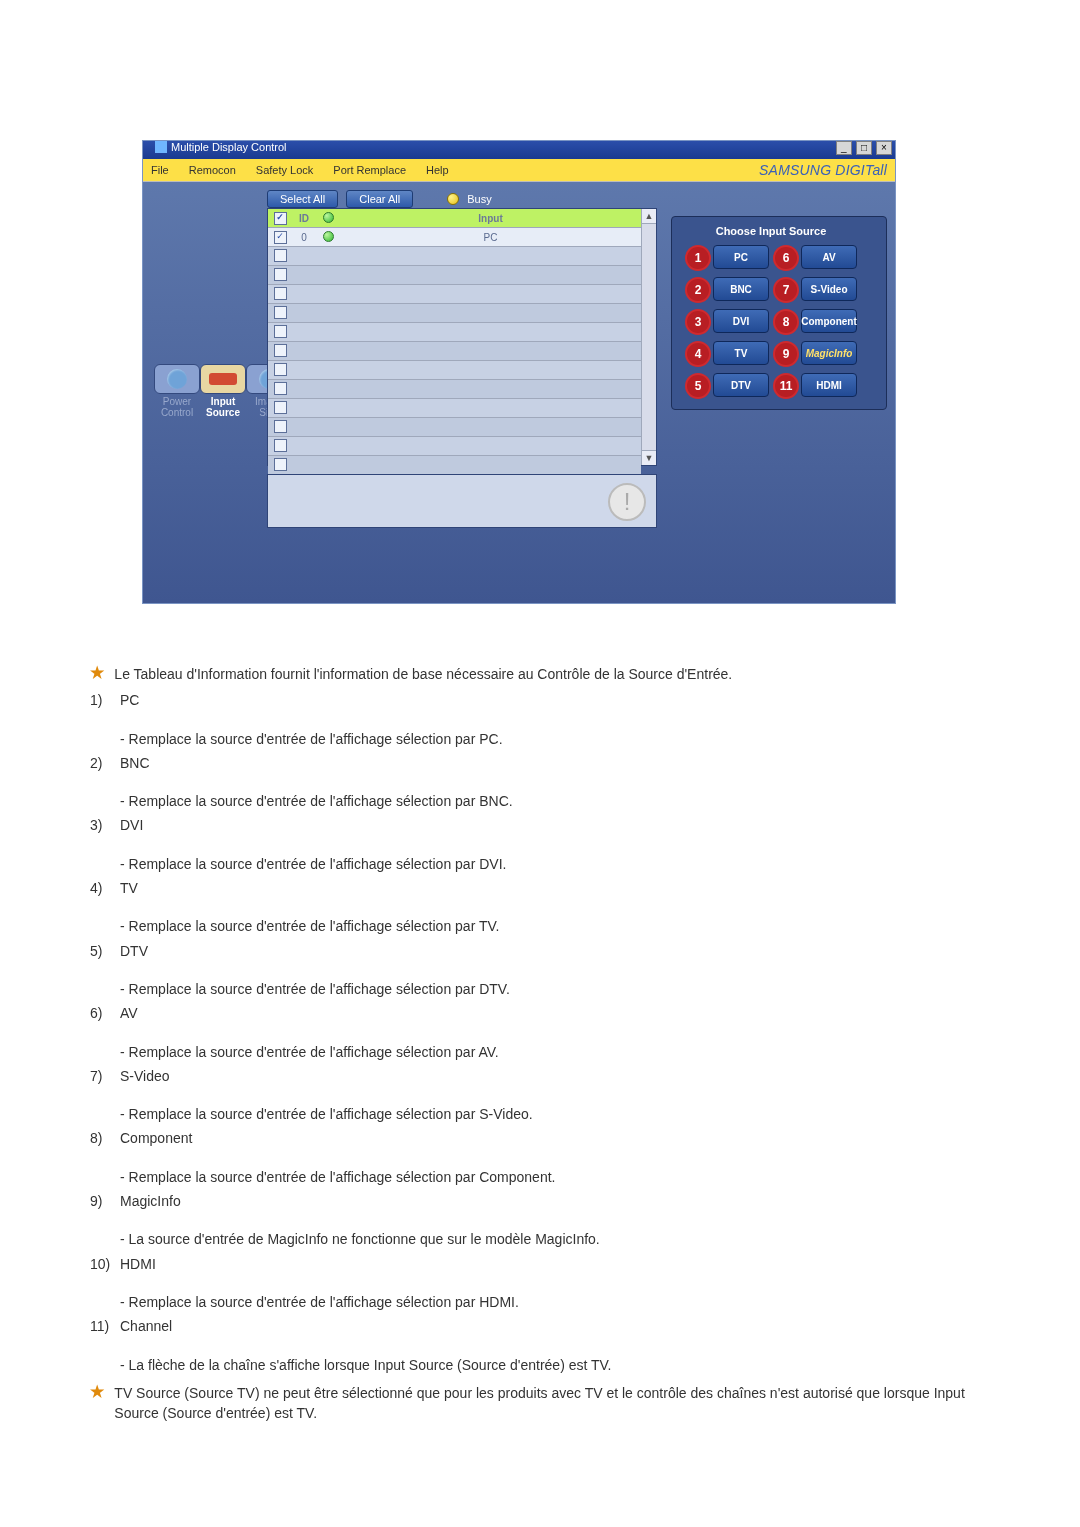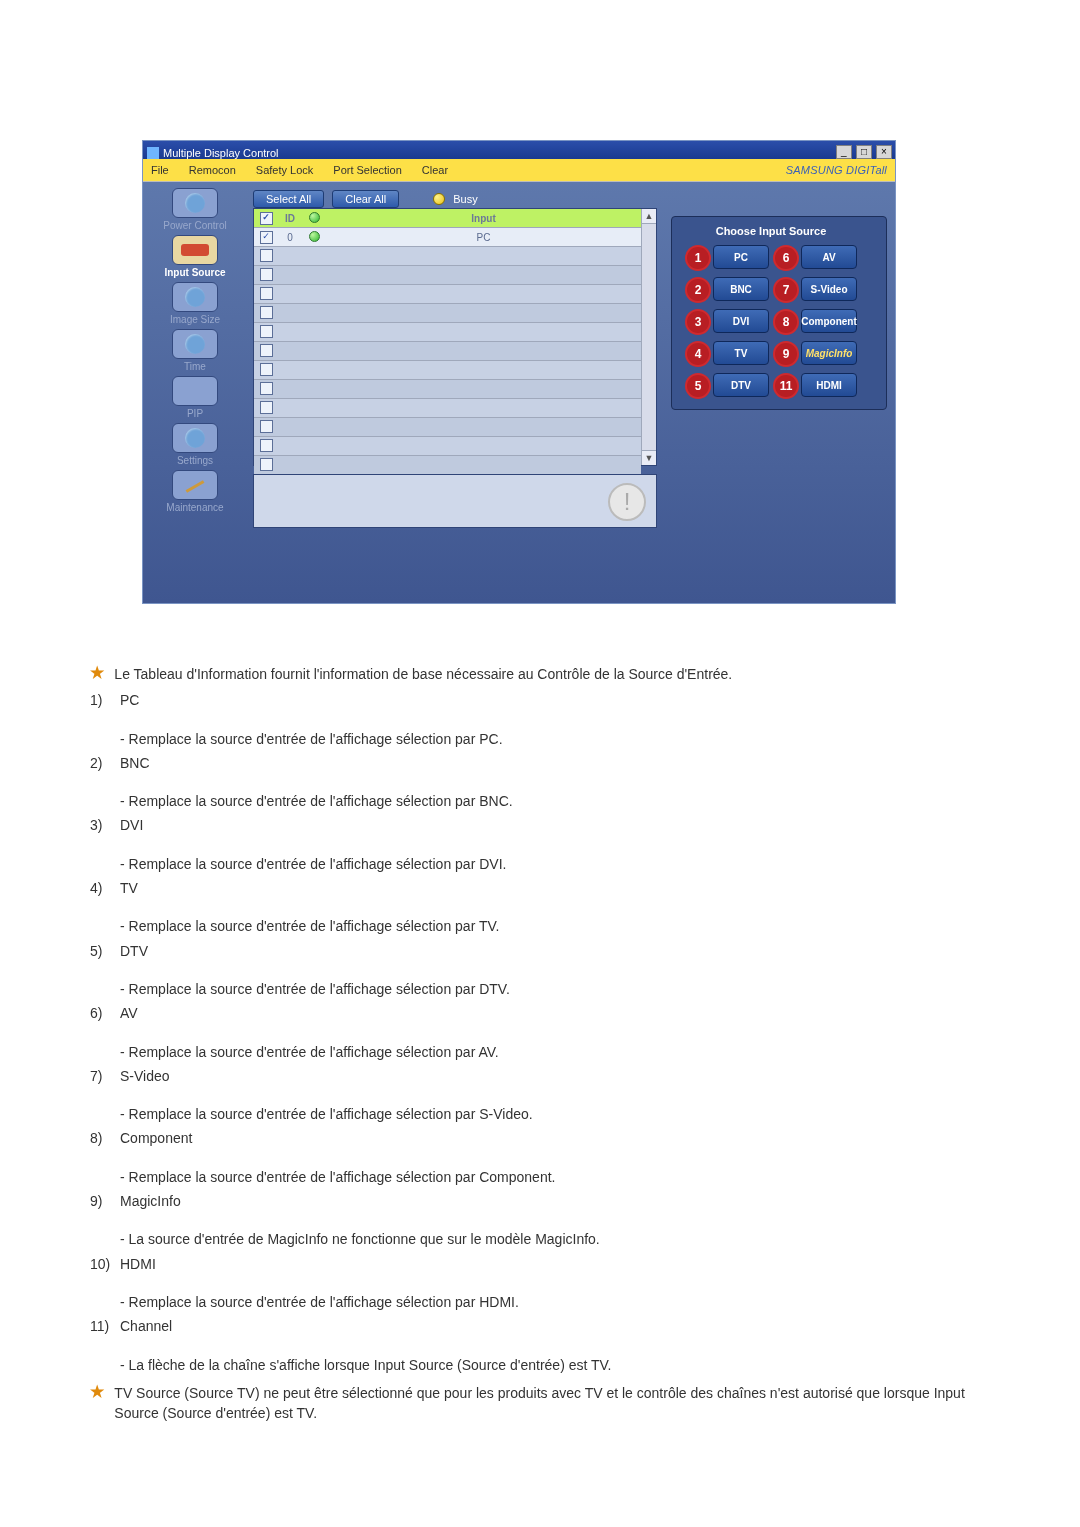--- a/index.html
+++ b/index.html
@@ -21,23 +21,23 @@
     margin-left: 142px;
     border: 1px solid #7a94c3;
     background: #fff;
     box-sizing: border-box;
     position: relative;
   }
   .titlebar {
     height: 18px;
     background: linear-gradient(#2b4eaa, #1a3a90);
     display: flex;
-    align-items: flex-end;
+    align-items: flex-start;
     justify-content: space-between;
-    padding: 0 3px 0 4px;
+    padding: 0 3px 0 12px;
     font-size: 11px;
     color: #fff;
   }
   .titlebar .left { display:flex; align-items:center; gap:4px; }
   .titlebar .appicon {
     width: 12px; height: 12px; background:#6fb6ff; display:inline-block;
   }
   .winbtns span {
     display:inline-block; width:16px; height:14px;
     background:#d7d7d7; border:1px solid #808080;
@@ -47,33 +47,33 @@
   .menubar {
     height: 22px;
     background: #fde047;
     display:flex; align-items:center;
     font-size: 11px; color:#333;
     padding: 0 8px;
     border-bottom: 1px solid #bcbcbc;
   }
   .menubar .mitem { margin-right: 20px; }
   .menubar .brand {
-    margin-left:auto; font-size:11px; color:#3a60b8; letter-spacing:0.2px;
+    margin-left:auto; font-size:14px; color:#3a60b8; letter-spacing:0.2px;
     font-style: italic;
   }
   .workspace {
     position:absolute; left:0; right:0; top:41px; bottom:0;
     display:flex;
     background:#4b6397;
   }
   .shade { background: linear-gradient(#5e78ac, #3f5690); }
   .sidebar {
     width: 96px;
-    padding: 6px 4px;
-    display:flex; flex-direction:column; align-items:center;
+    padding: 6px 11px;
+    display:flex; flex-direction:row; align-items:center;
   }
   .sidebar .sideitem {
     width: 86px;
     text-align:center;
     color:#98a8cc;
     font-size:10px;
     margin-bottom: 4px;
   }
   .sidebar .sideitem.active { color:#fff; font-weight:bold; }
   .sidebar .iconbox {
@@ -221,22 +221,22 @@
       <div class="winbtns">
         <span>_</span>
         <span>□</span>
         <span>×</span>
       </div>
     </div>
     <div class="menubar">
       <span class="mitem">File</span>
       <span class="mitem">Remocon</span>
       <span class="mitem">Safety Lock</span>
-      <span class="mitem">Port Selection</span>
-      <span class="mitem">Clear</span>
+      <span class="mitem">Port Remplace</span>
+      <span class="mitem">Help</span>
       <span class="brand">SAMSUNG DIGITall</span>
     </div>
 
     <div class="workspace shade">
 
       <div class="sidebar">
         <div class="sideitem">
           <div class="iconbox">
               <div class="circle"></div>
             </div>

